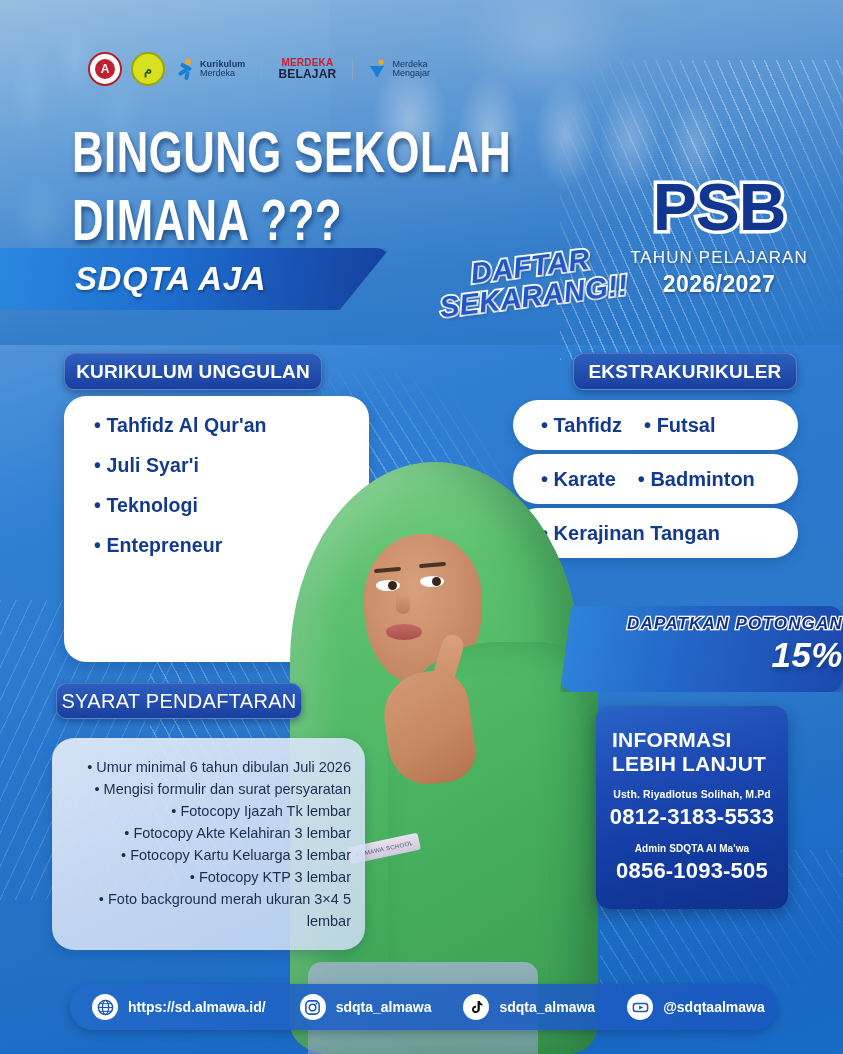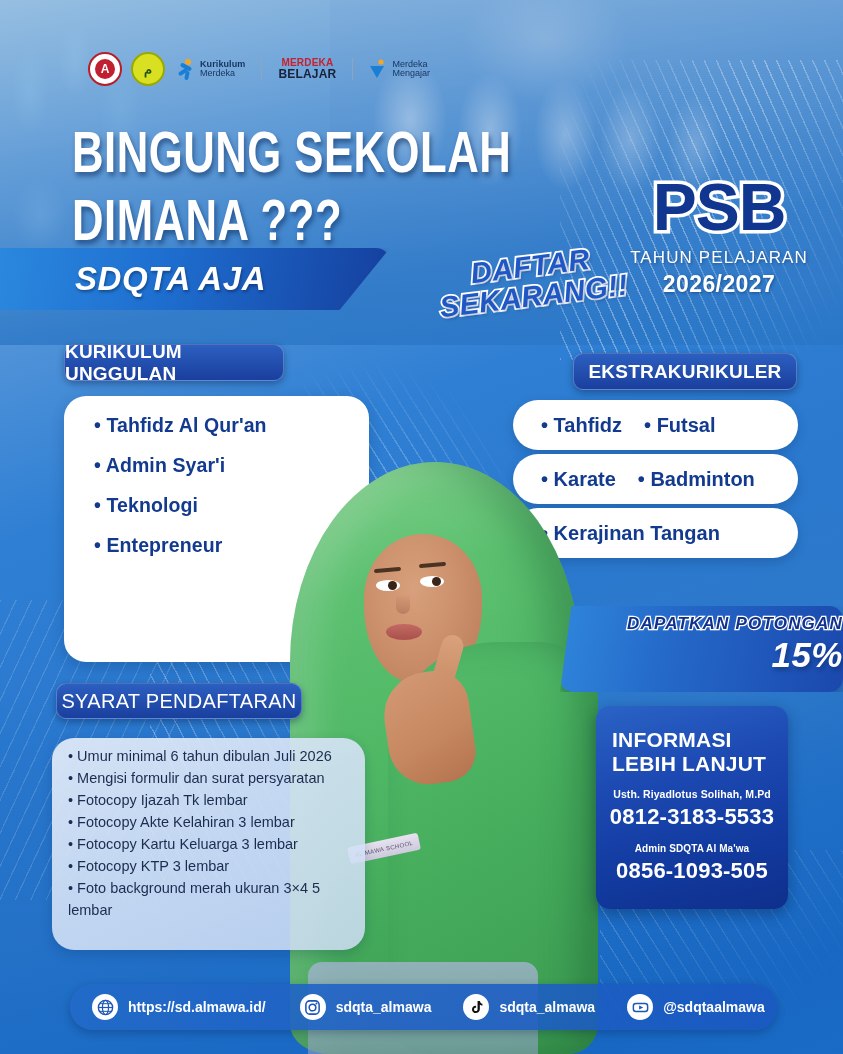--- a/index.html
+++ b/index.html
@@ -142,21 +142,21 @@
   .psb .yr{font-size:23px;color:#fff;font-weight:bold;letter-spacing:.4px;margin-top:3px;
     text-shadow:1px 1px 3px rgba(10,40,90,.5);}
 
   
   .pill{
     position:absolute;background:linear-gradient(180deg,#2c5fc0 0%,#1a3f9e 100%);
     color:#fff;border-radius:10px;display:flex;align-items:center;justify-content:center;
     font-weight:bold;box-shadow:0 3px 7px rgba(8,30,70,.4);
     border:1px solid rgba(255,255,255,.25);
   }
-  #pill-kurikulum{left:64px;top:344px;width:220px;height:37px;font-size:19px;letter-spacing:.2px;}
+  #pill-kurikulum{left:64px;top:353px;width:258px;height:37px;font-size:19px;letter-spacing:.2px;}
   #pill-ekstra{left:573px;top:353px;width:224px;height:37px;font-size:19px;letter-spacing:.2px;}
   #pill-syarat{left:56px;top:683px;width:246px;height:36px;font-size:20px;font-weight:400;letter-spacing:.3px;}
 
   
   .kur-card{
     position:absolute;left:64px;top:396px;width:305px;height:266px;
     background:#ffffff;border-radius:22px;box-shadow:0 5px 14px rgba(8,35,80,.22);
     padding:18px 0 0 0;
   }
   .kur-card li{
@@ -259,21 +259,22 @@
   .info .n1{font-size:10.5px;font-weight:bold;margin-top:13px;letter-spacing:.1px;}
   .info .p1{font-size:22px;font-weight:bold;margin-top:4px;letter-spacing:.2px;}
   .info .n2{font-size:10px;font-weight:bold;margin-top:13px;letter-spacing:.1px;}
   .info .p2{font-size:22px;font-weight:bold;margin-top:4px;letter-spacing:.2px;}
 
   
   .syarat-card{
     position:absolute;left:52px;top:738px;width:313px;height:212px;
     background:linear-gradient(155deg,rgba(226,235,248,.93) 0%,rgba(212,226,246,.90) 45%,rgba(206,221,244,.86) 100%);
     border-radius:22px;box-shadow:0 4px 12px rgba(8,35,80,.2);
-    padding:7px 14px 0 16px;
+    padding:18px 14px 0 16px;
+    text-align:right;
   }
   .syarat-card ul{margin:0;padding:0;}
   .syarat-card li{
     list-style:none;font-size:14.5px;color:#1c2c50;line-height:1.52;letter-spacing:0;
   }
   .syarat-card li::before{content:"• ";}
 
   
   .footer{
     position:absolute;left:70px;bottom:24px;width:707px;height:46px;
@@ -364,21 +365,21 @@
     <div class="tp">TAHUN PELAJARAN</div>
     <div class="yr">2026/2027</div>
   </div>
 
   <div class="pill" id="pill-kurikulum">
     <span>KURIKULUM UNGGULAN</span>
   </div>
   <div class="kur-card">
     <ul>
       <li>Tahfidz Al Qur'an</li>
-      <li>Admin Syar'i</li>
+      <li>Juli Syar'i</li>
       <li>Teknologi</li>
       <li>Entepreneur</li>
     </ul>
   </div>
 
   <div class="pill" id="pill-ekstra">
     <span>EKSTRAKURIKULER</span>
   </div>
   <div class="ek" id="ek-0">
     <span class="i1">• Tahfidz</span>

